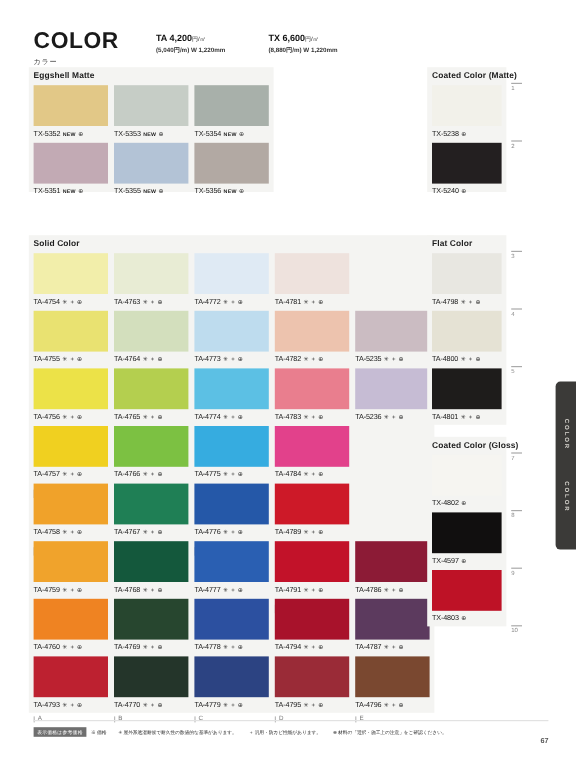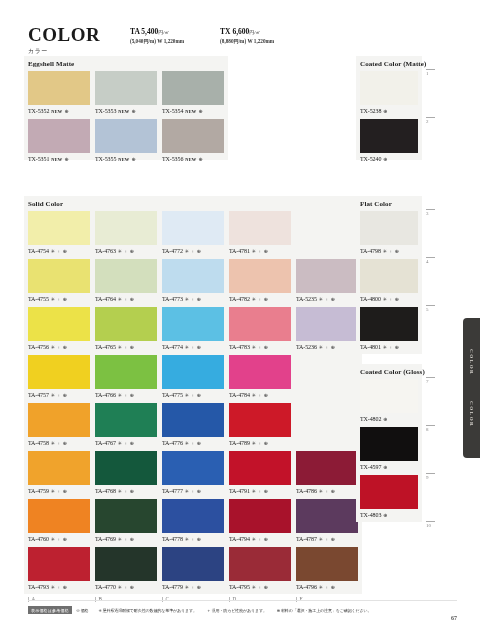--- a/index.html
+++ b/index.html
@@ -2,21 +2,21 @@
 <html><head>
 <meta charset="utf-8">
 <style>
   * { box-sizing: border-box; margin: 0; padding: 0; }
   html, body {
     width: 480px; height: 635px;
     background: #ffffff;
     font-family: "Liberation Sans", sans-serif;
     overflow: hidden;
   }
-  .page { position: relative; width: 480px; height: 635px; background: #fff; font-family: Liberation Serif, serif; }
+  .page { position: relative; width: 480px; height: 635px; background: #fff; }
 
   
   .header { position: absolute; left: 28px; top: 25px; display: flex; align-items: flex-start; }
   .title-block { width: 78px; }
   .title-main {
     font-size: 19px; font-weight: bold; letter-spacing: .5px;
     color: #1a1a1a; line-height: 1;
   }
   .title-sub { font-size: 6px; color: #3a3a3a; margin-top: 3px; letter-spacing: .5px; }
   .price-block { margin-left: 24px; padding-top: 2px; }
@@ -101,21 +101,21 @@
 <div class="page">
 
   <div class="header">
     <div class="title-block">
       <div class="title-main">COLOR</div>
       <div class="title-sub">カラー</div>
     </div>
     <div class="price-block">
       <div class="price-line1">
         <span>TA</span>
-        <span>5,400</span><span class="unit">円/㎡</span>
+        <span>4,200</span><span class="unit">円/㎡</span>
       </div>
       <div class="price-line2">(5,040円/m) W 1,220mm</div>
     </div>
     <div class="price-block second">
       <div class="price-line1">
         <span>TX</span>
         <span>6,600</span><span class="unit">円/㎡</span>
       </div>
       <div class="price-line2">(8,880円/m) W 1,220mm</div>
     </div>

